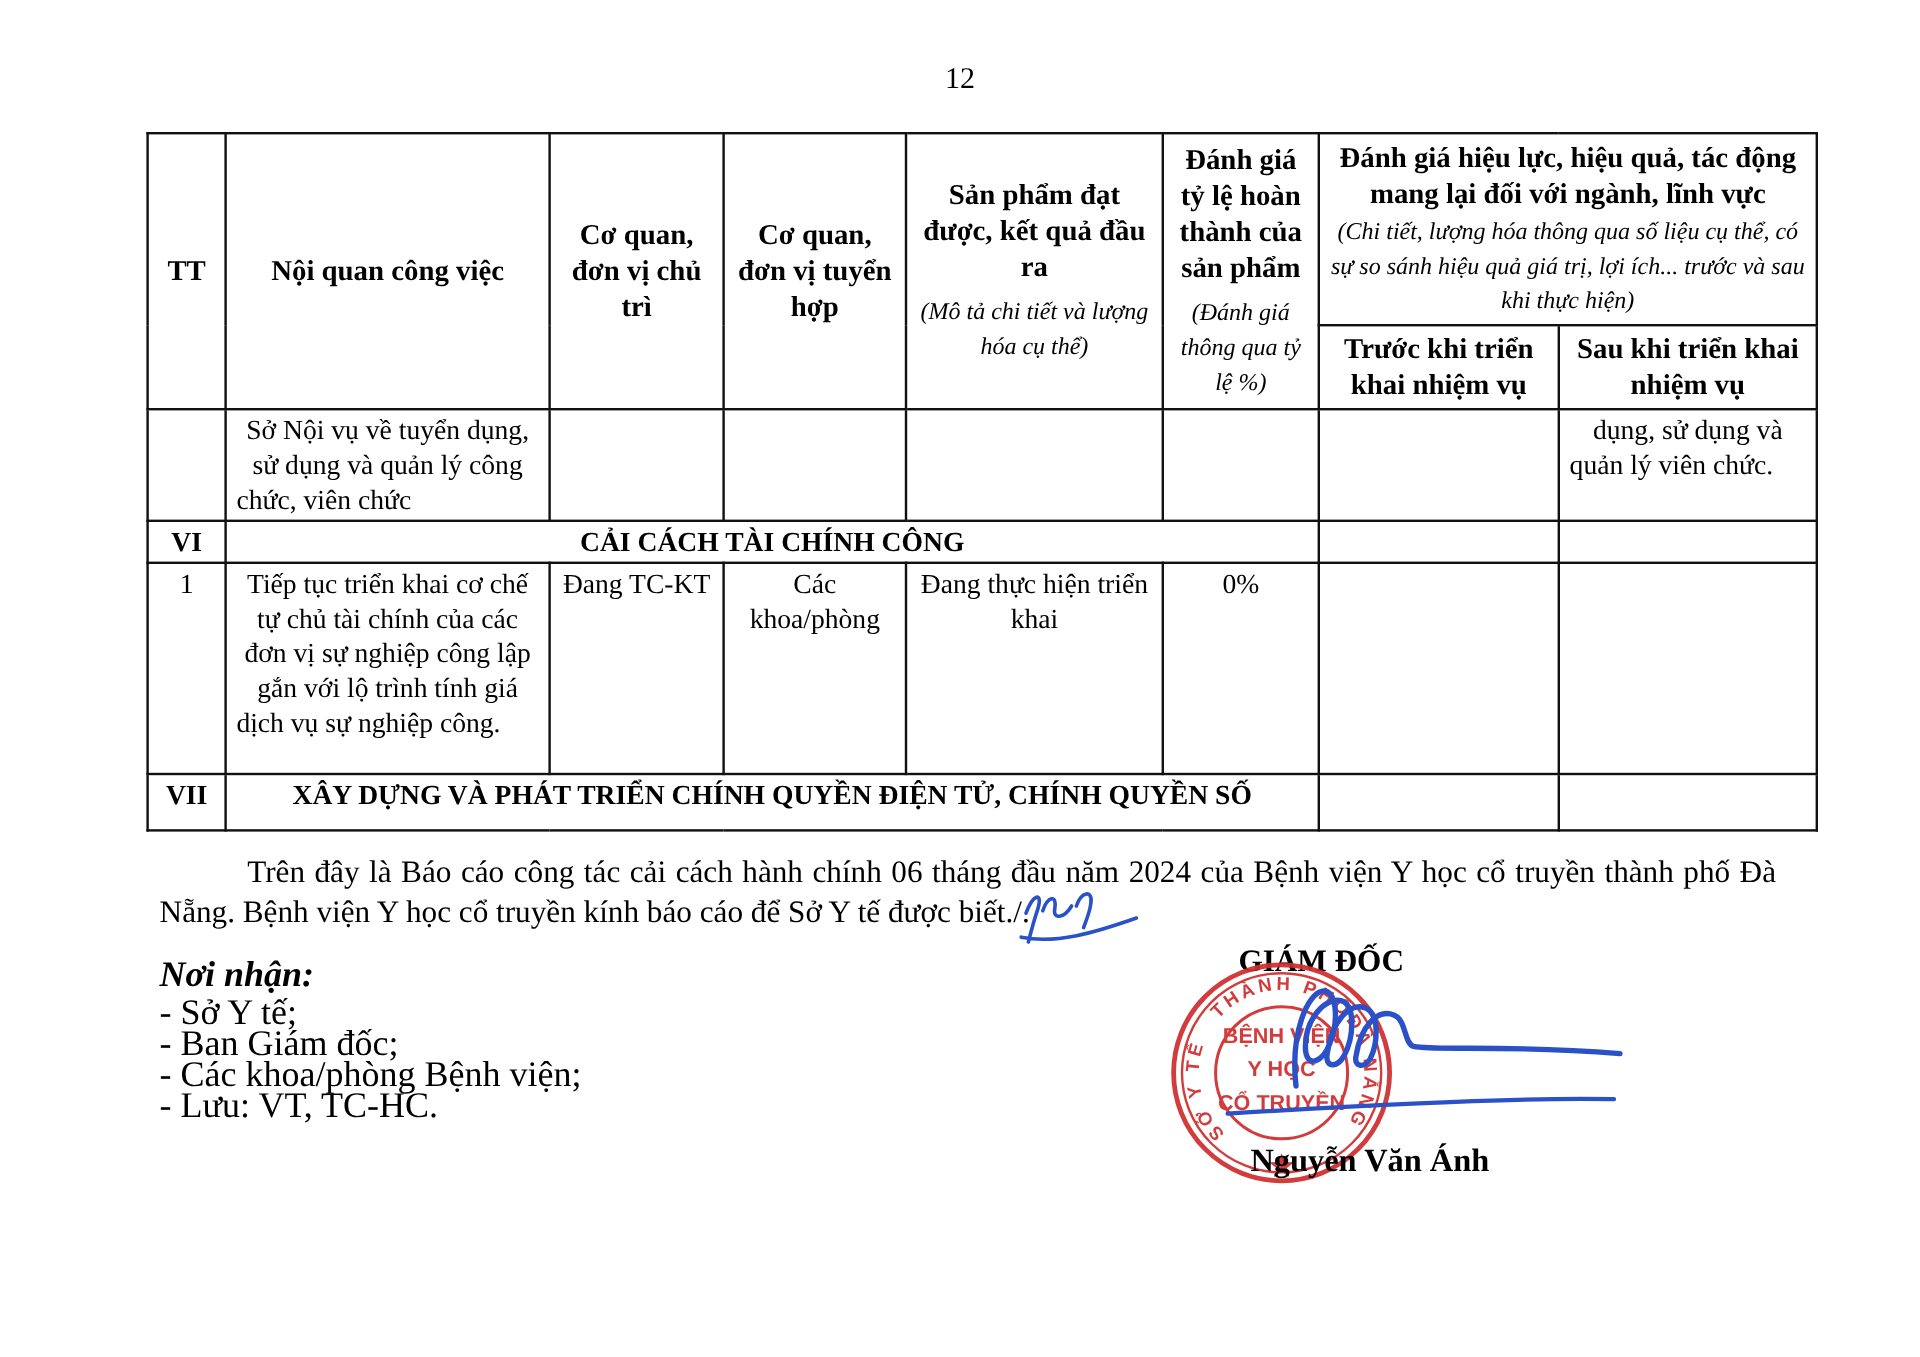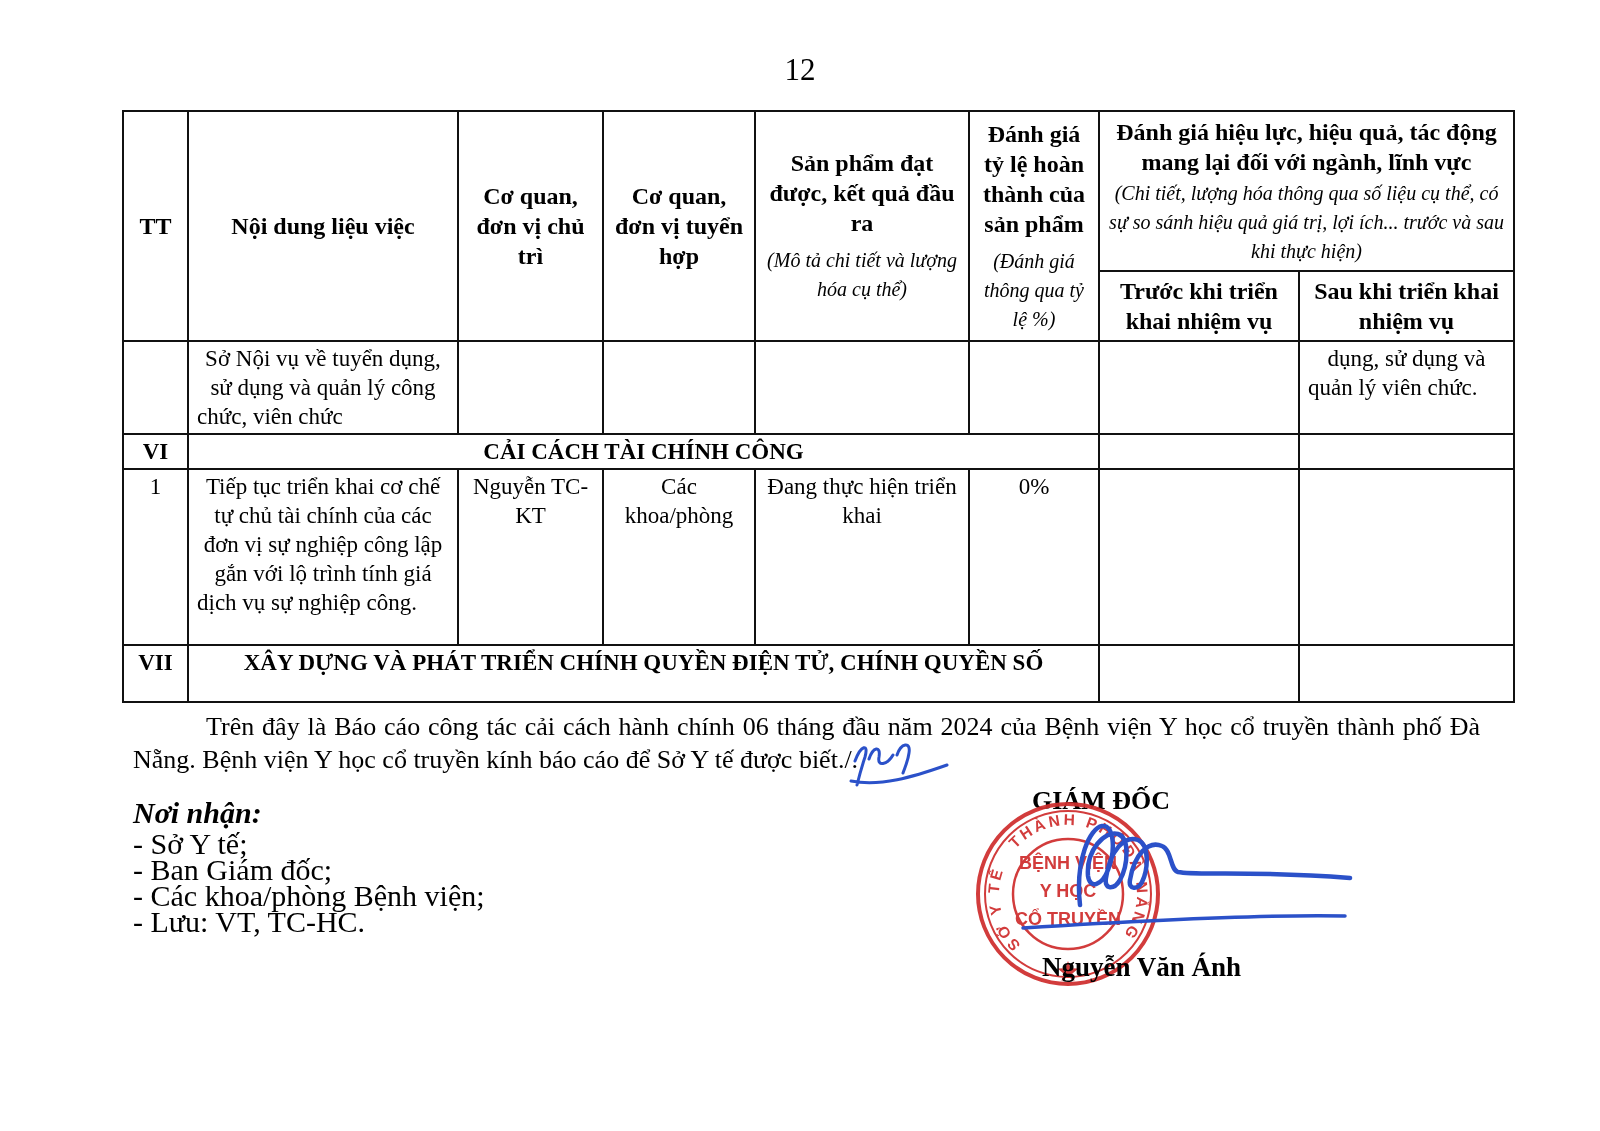--- a/index.html
+++ b/index.html
@@ -3,37 +3,37 @@
 <meta charset="utf-8">
 <style>
   html,body{margin:0;padding:0;background:#ffffff;}
   #page{
     position:relative; width:1600px; height:1131px; background:#ffffff;
     font-family:"Liberation Serif","DejaVu Serif",serif; color:#000;
     overflow:hidden;
   }
   .page-number{
     position:absolute; top:52px; left:0; width:1600px;
-    text-align:center; font-size:31px;
+    text-align:center; font-size:25px;
   }
   
   table.report{
     position:absolute; left:122px; top:110px; width:1391px;
     border-collapse:collapse; table-layout:fixed;
   }
   table.report th, table.report td{
     border:2px solid #111; padding:2px 8px; overflow:hidden;
   }
   table.report th{
     font-weight:bold; font-size:24px; line-height:30px;
     text-align:center; vertical-align:middle; padding:4px 6px;
   }
   .hsub{ font-weight:normal; font-style:italic; font-size:20px; line-height:29px; display:block; margin-top:8px;}
   tr.h1{height:160px;} tr.h2{height:67px;}
-  tr.rA{height:92px;} tr.rVI{height:24px;} tr.r1{height:176px;} tr.rVII{height:57px;}
+  tr.rA{height:92px;} tr.rVI{height:24px;} tr.r1{height:176px;} tr.rVII{height:47px;}
   table.report td{
     font-size:23px; line-height:29px; vertical-align:top; text-align:center;
   }
   td.jtxt{ text-align:justify; text-align-last:left; }
   td.sec-tt{ font-weight:bold; font-size:26px; vertical-align:middle; }
   td.sec-title{ font-weight:bold; font-size:26px; line-height:28px; text-align:left; vertical-align:middle; }
   
   .closing{
     position:absolute; left:133px; top:710px; width:1347px;
     font-size:26px; line-height:33px; text-align:justify; text-indent:73px;
@@ -67,21 +67,21 @@
         <col style="width:145px">
         <col style="width:152px">
       <col style="width:214px">
         <col style="width:130px">
         <col style="width:200px">
         <col style="width:215px">
     </colgroup>
     <tbody>
         <tr class="h1">
       <th rowspan="2">TT</th>
-      <th rowspan="2">Nội dung liệu việc</th>
+      <th rowspan="2">Nội quan công việc</th>
       <th rowspan="2">Cơ quan, đơn vị chủ trì</th>
       <th rowspan="2">Cơ quan, đơn vị tuyển hợp</th>
       <th rowspan="2">
         <span>Sản phẩm đạt được, kết quả đầu ra</span>
         <span class="hsub">(Mô tả chi tiết và lượng hóa cụ thể)</span>
       </th>
       <th rowspan="2">
         <span>Đánh giá tỷ lệ hoàn thành của sản phẩm</span>
         <span class="hsub">(Đánh giá thông qua tỷ lệ %)</span>
       </th>
@@ -109,21 +109,21 @@
     <tr class="rVI">
       <td class="sec-tt">VI</td>
       <td colspan="5" class="sec-title">CẢI CÁCH TÀI CHÍNH CÔNG</td>
       <td></td>
       <td></td>
     </tr>
 
     <tr class="r1">
       <td>1</td>
       <td class="jtxt">Tiếp tục triển khai cơ chế tự chủ tài chính của các đơn vị sự nghiệp công lập gắn với lộ trình tính giá dịch vụ sự nghiệp công.</td>
-      <td>Nguyễn TC-KT</td>
+      <td>Đang TC-KT</td>
       <td>Các khoa/phòng</td>
       <td>Đang thực hiện triển khai</td>
       <td>0%</td>
       <td></td>
       <td></td>
     </tr>
 
     <tr class="rVII">
       <td class="sec-tt">VII</td>
       <td colspan="5" class="sec-title">XÂY DỰNG VÀ PHÁT TRIỂN CHÍNH QUYỀN ĐIỆN TỬ, CHÍNH QUYỀN SỐ</td>

